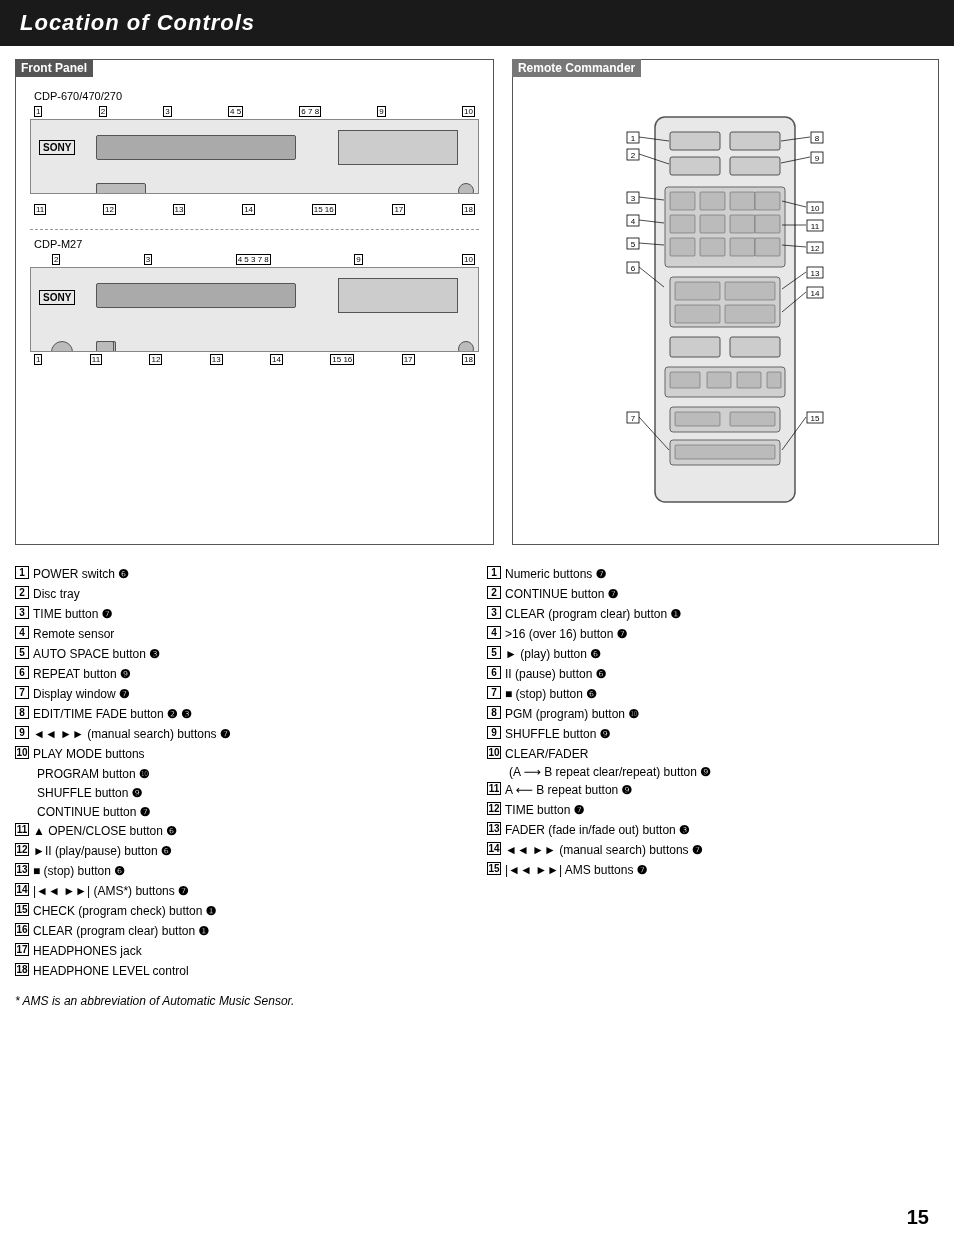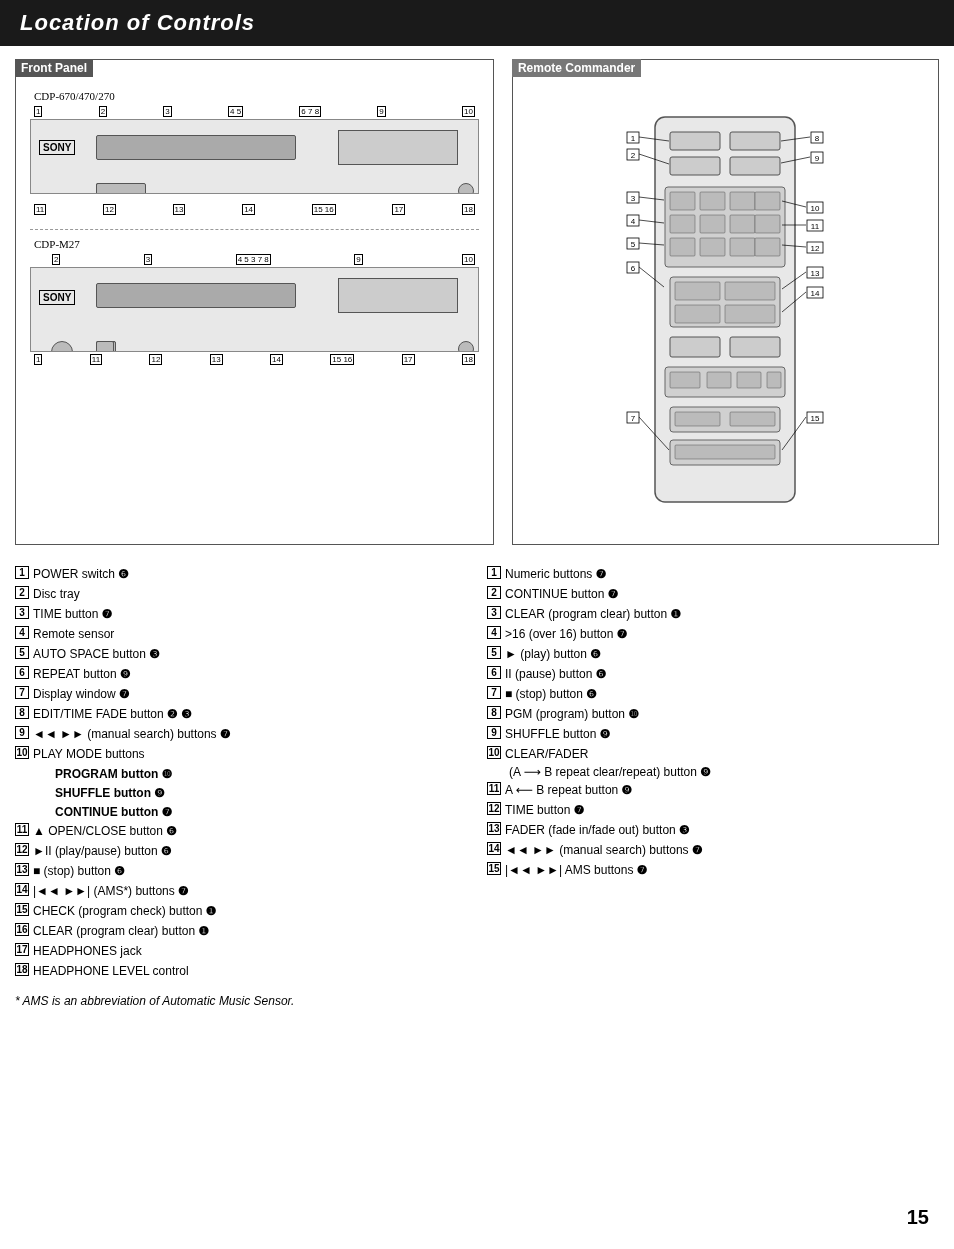--- a/index.html
+++ b/index.html
@@ -61,21 +61,20 @@
       left: -1px;
     }
     .panel-diagram {
       margin-top: 16px;
       padding: 6px;
     }
     .cdp-label {
       font-size: 11px;
       margin-bottom: 4px;
       margin-left: 4px;
-      font-family: Liberation Serif, serif;
     }
     .device-img {
       border: 1px solid #888;
       background: #e8e8e8;
       margin-bottom: 10px;
       position: relative;
       height: 75px;
       overflow: hidden;
     }
     .device-img-bottom {
@@ -137,22 +136,21 @@
       justify-content: center;
       margin-right: 4px;
       margin-top: 1px;
       flex-shrink: 0;
       font-weight: bold;
     }
     .item-text {
       flex: 1;
     }
     .indent-items {
-      margin-left: 40px;
-      font-weight: bold;
+      margin-left: 22px;
     }
     .indent-items .item-line {
       margin-bottom: 1px;
     }
     .footnote {
       margin-top: 14px;
       font-size: 12px;
       font-style: italic;
     }
     .page-num {

